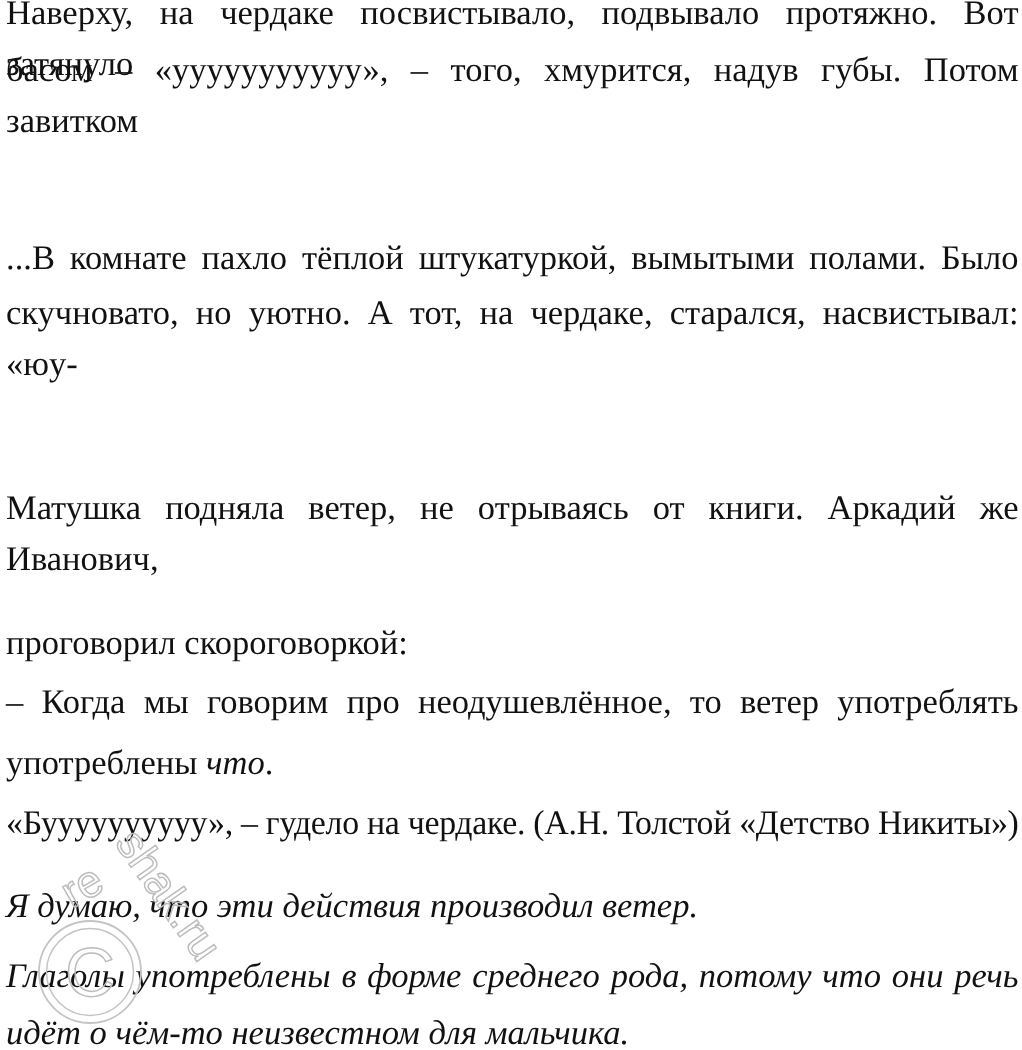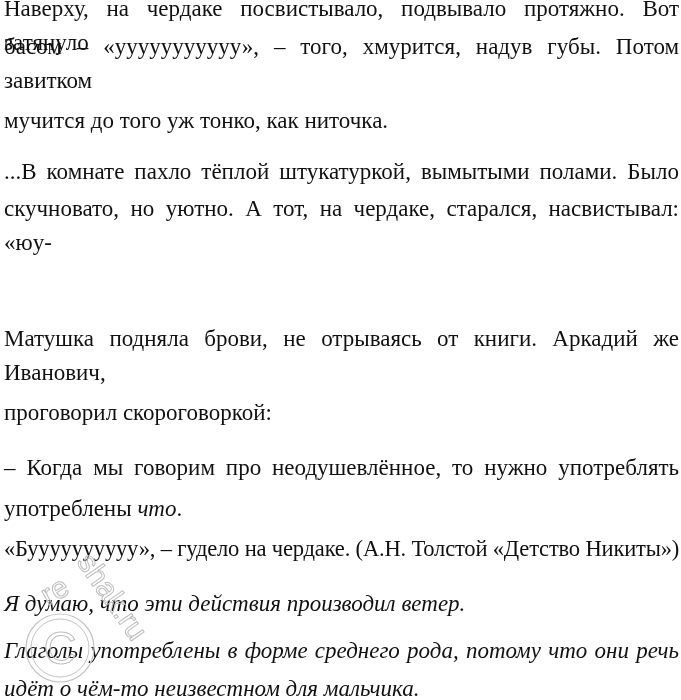--- a/index.html
+++ b/index.html
@@ -47,30 +47,29 @@
     pointer-events: none;
   }
 </style>
 </head>
 <body>
 
 <div class="page">
 
   <div class="line justify" style="top:-8px">Наверху, на чердаке посвистывало, подвывало протяжно. Вот затянуло</div>
   <div class="line justify" style="top:30px">басом – «ууууууууууу», – того, хмурится, надув губы. Потом завитком</div>
-  <div class="line" style="top:104px">мучится до того уж тонко, как ниточка.</div>
 
   <div class="line justify" style="top:155px">...В комнате пахло тёплой штукатуркой, вымытыми полами. Было</div>
   <div class="line justify" style="top:192px">скучновато, но уютно. А тот, на чердаке, старался, насвистывал: «юу-</div>
 
 
-  <div class="line justify" style="top:322px">Матушка подняла брови, не отрываясь от книги. Аркадий же Иванович,</div>
-  <div class="line" style="top:396px">проговорил скороговоркой:</div>
+  <div class="line justify" style="top:322px">Матушка подняла ветер, не отрываясь от книги. Аркадий же Иванович,</div>
+  <div class="line" style="top:412px">проговорил скороговоркой:</div>
 
-  <div class="line justify" style="top:451px">– Когда мы говорим про неодушевлённое, то нужно употреблять</div>
+  <div class="line justify" style="top:451px">– Когда мы говорим про неодушевлённое, то ветер употреблять</div>
   <div class="line" style="top:492px">
     <span style="white-space:pre">употреблены </span><span class="italic">что</span><span>.</span>
   </div>
 
   <div class="line" style="top: 532px; letter-spacing: -0.2px; transform-origin: 0px 50%; transform: scaleX(0.981105); width: 688px;">«Буууууууууу», – гудело на чердаке. (А.Н. Толстой «Детство Никиты»)</div>
 
   <div class="line italic" style="top:587px">Я думаю, что эти действия производил ветер.</div>
 
   <div class="line italic justify" style="top:634px">Глаголы употреблены в форме среднего рода, потому что они речь</div>
   <div class="line italic" style="top:672px">идёт о чём-то неизвестном для мальчика.</div>

